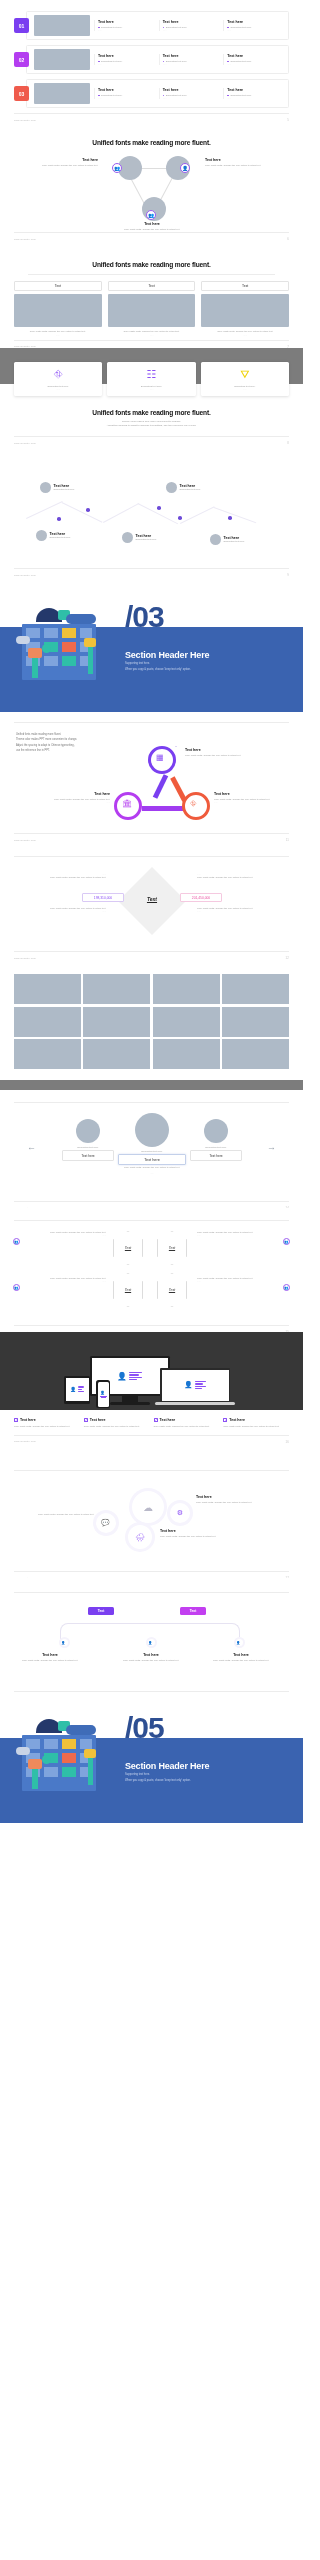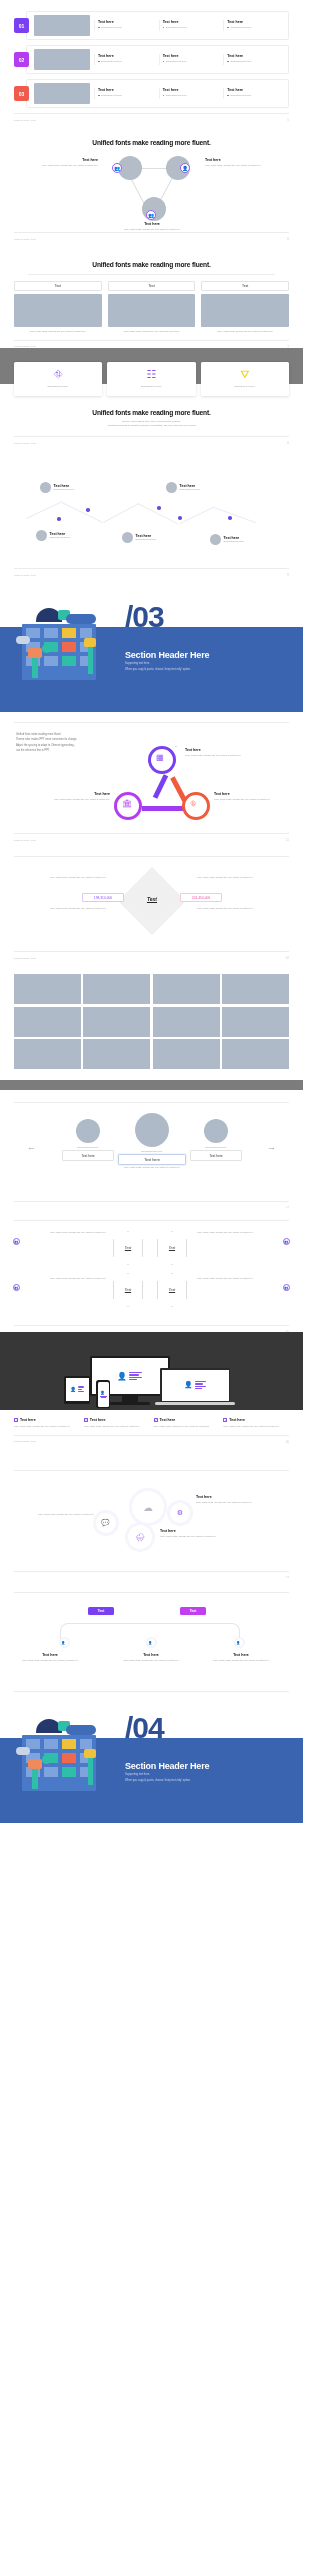--- a/index.html
+++ b/index.html
@@ -771,17 +771,17 @@
     <div style="position:absolute;left:22px;top:8px;width:26px;height:14px;background:#24386b;border-radius:14px 14px 0 0;"></div>
     <div style="position:absolute;left:44px;top:10px;width:12px;height:10px;background:#2fbfa8;border-radius:2px;"></div>
     <div style="position:absolute;left:52px;top:14px;width:30px;height:10px;background:#3f6cb8;border-radius:8px;"></div>
     <div style="position:absolute;left:2px;top:36px;width:14px;height:8px;background:#c9d4e6;border-radius:6px;"></div>
     <div style="position:absolute;left:28px;top:44px;width:9px;height:9px;background:#2fbfa8;border-radius:50%;"></div>
     <div style="position:absolute;left:18px;top:52px;width:6px;height:26px;background:#2fbfa8;"></div>
     <div style="position:absolute;left:14px;top:48px;width:14px;height:10px;background:#ef8a5c;border-radius:2px;"></div>
     <div style="position:absolute;left:74px;top:44px;width:5px;height:30px;background:#2fbfa8;"></div>
     <div style="position:absolute;left:70px;top:38px;width:12px;height:9px;background:#f0c13a;border-radius:2px;"></div>
   </div>
-  <div class="num" style="left:125px;top:18px;">/04</div>
+  <div class="num" style="left:125px;top:18px;">/05</div>
   <div class="covh" style="left:125px;top:68px;">Section Header Here</div>
   <div class="covs" style="left:125px;top:80px;">Supporting text here.</div>
   <div class="covs" style="left:125px;top:86px;">When you copy &amp; paste, choose 'keep text only' option.</div>
 </section>
 
 </body></html>

